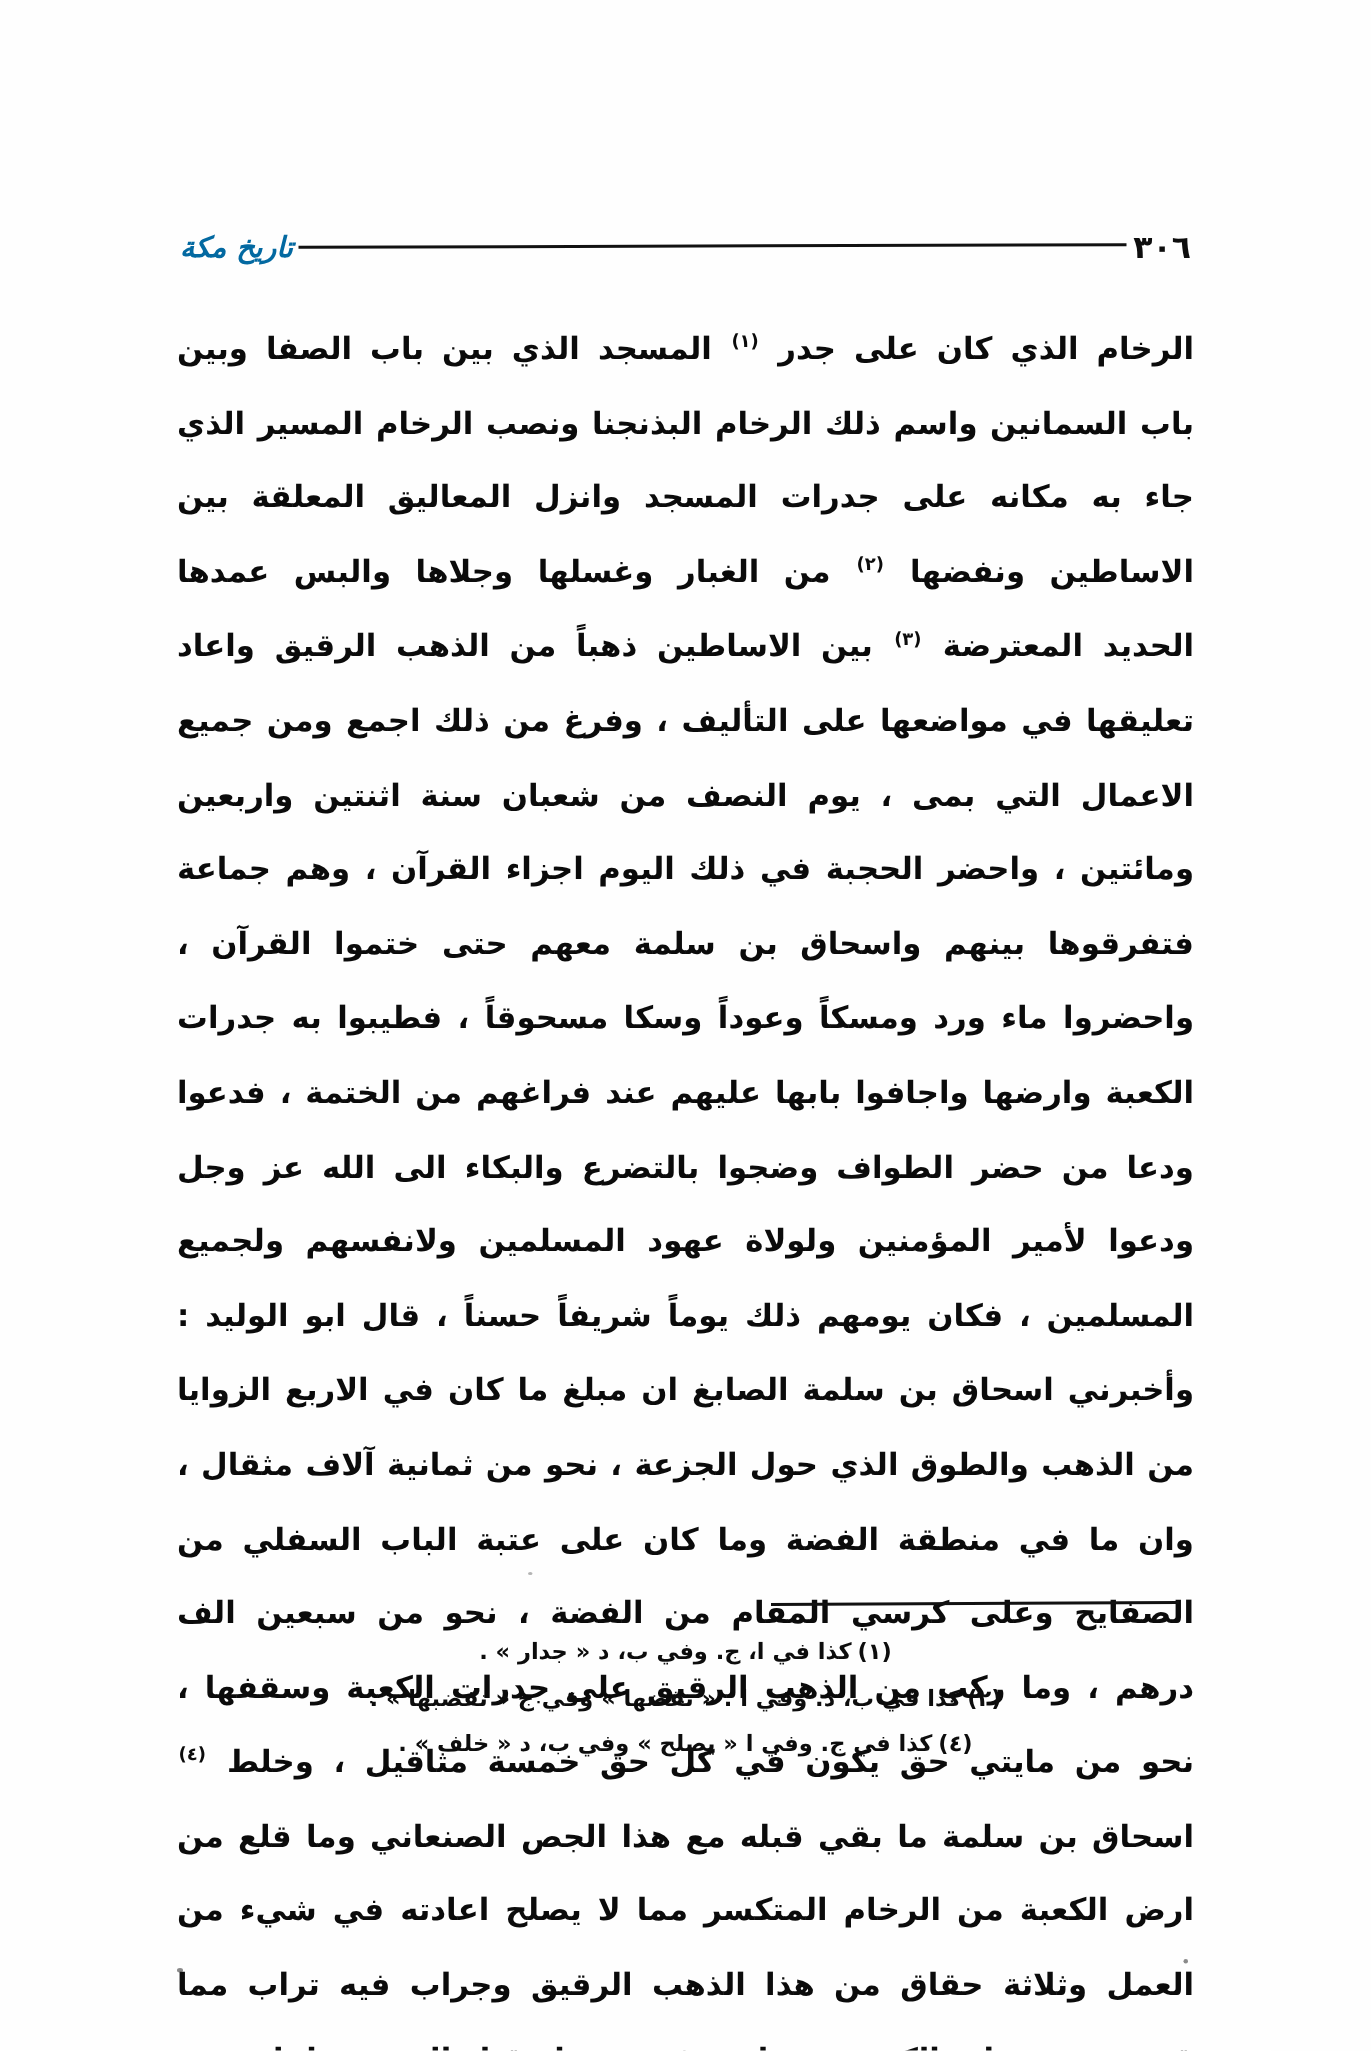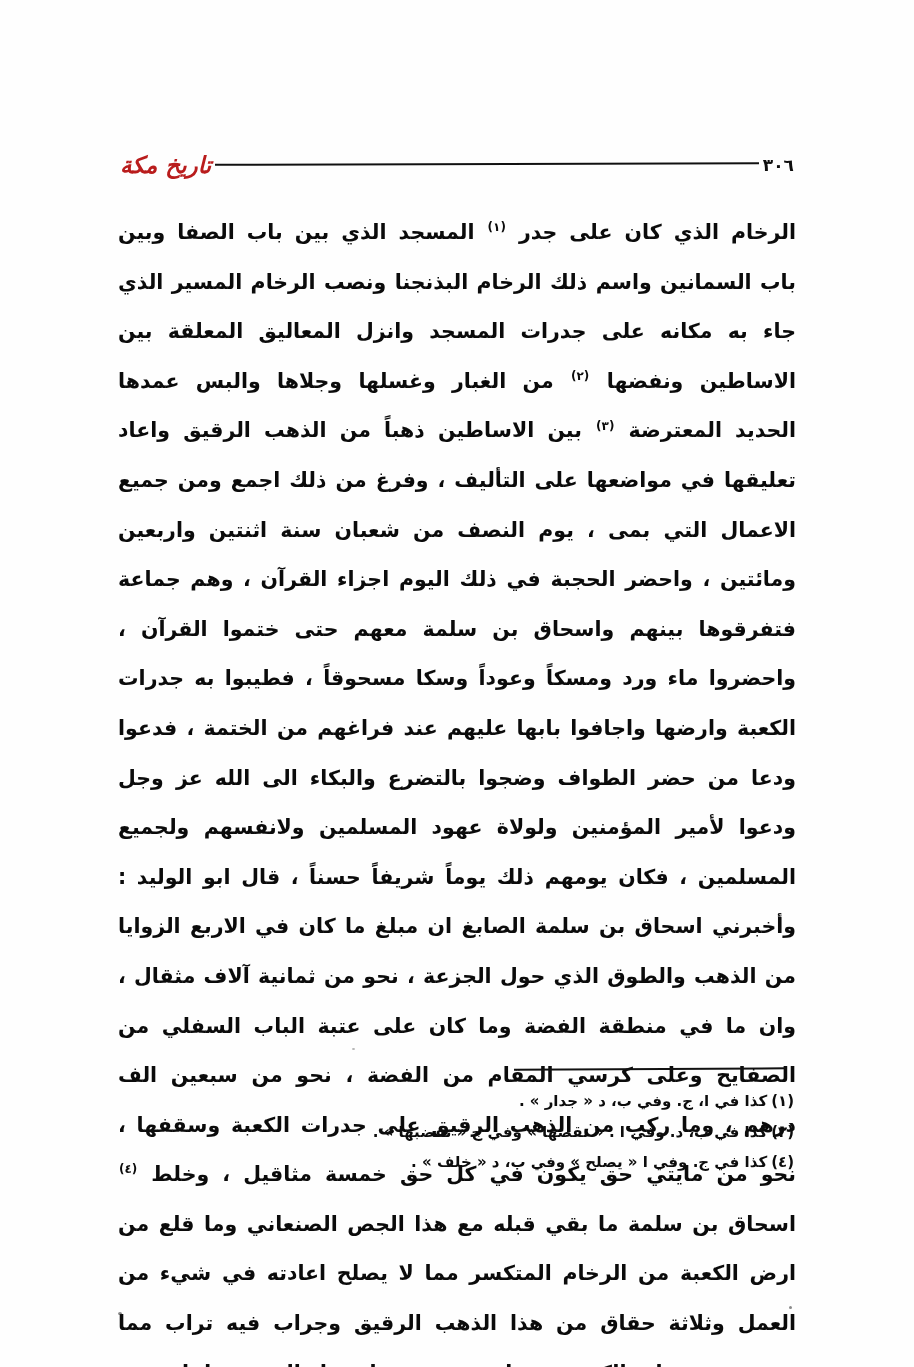--- a/index.html
+++ b/index.html
@@ -29,43 +29,43 @@
     top: 148px;
     right: 120px;
     left: 120px;
     height: 34px;
     display: flex;
     flex-direction: row;
     align-items: center;
     gap: 0;
   }
   .header-pageno {
-    font-size: 17px;
+    font-size: 21px;
     font-weight: 700;
     letter-spacing: 0.5px;
     white-space: nowrap;
     line-height: 1;
     padding-left: 2px;
     color: #0d0d0d;
   }
   .header-rule {
     flex: 1 1 auto;
     height: 0;
     border-top: 2.2px solid #111;
     margin: 0 2px 2px 2px;
     transform: rotate(-0.18deg);
   }
   .header-title {
-    font-size: 23px;
+    font-size: 19px;
     font-weight: 600;
     white-space: nowrap;
     line-height: 1;
     font-style: italic;
     padding-right: 2px;
-    color: #b91c1c;
+    color: #0369a1;
   }
 
   
   .body-text {
     position: absolute;
     top: 208px;
     right: 118px;
     left: 118px;
     text-align: justify;
     text-align-last: justify;
@@ -103,21 +103,21 @@
   
   .footnotes {
     position: absolute;
     top: 1086px;
     right: 120px;
     left: 120px;
     font-size: 15px;
     line-height: 30.5px;
     font-weight: 600;
     color: #0d0d0d;
-    text-align: right;
+    text-align: center;
   }
   .footnote {
     white-space: nowrap;
     direction: rtl;
   }
   .fn-num {
     font-weight: 700;
     padding-left: 4px;
   }
 

